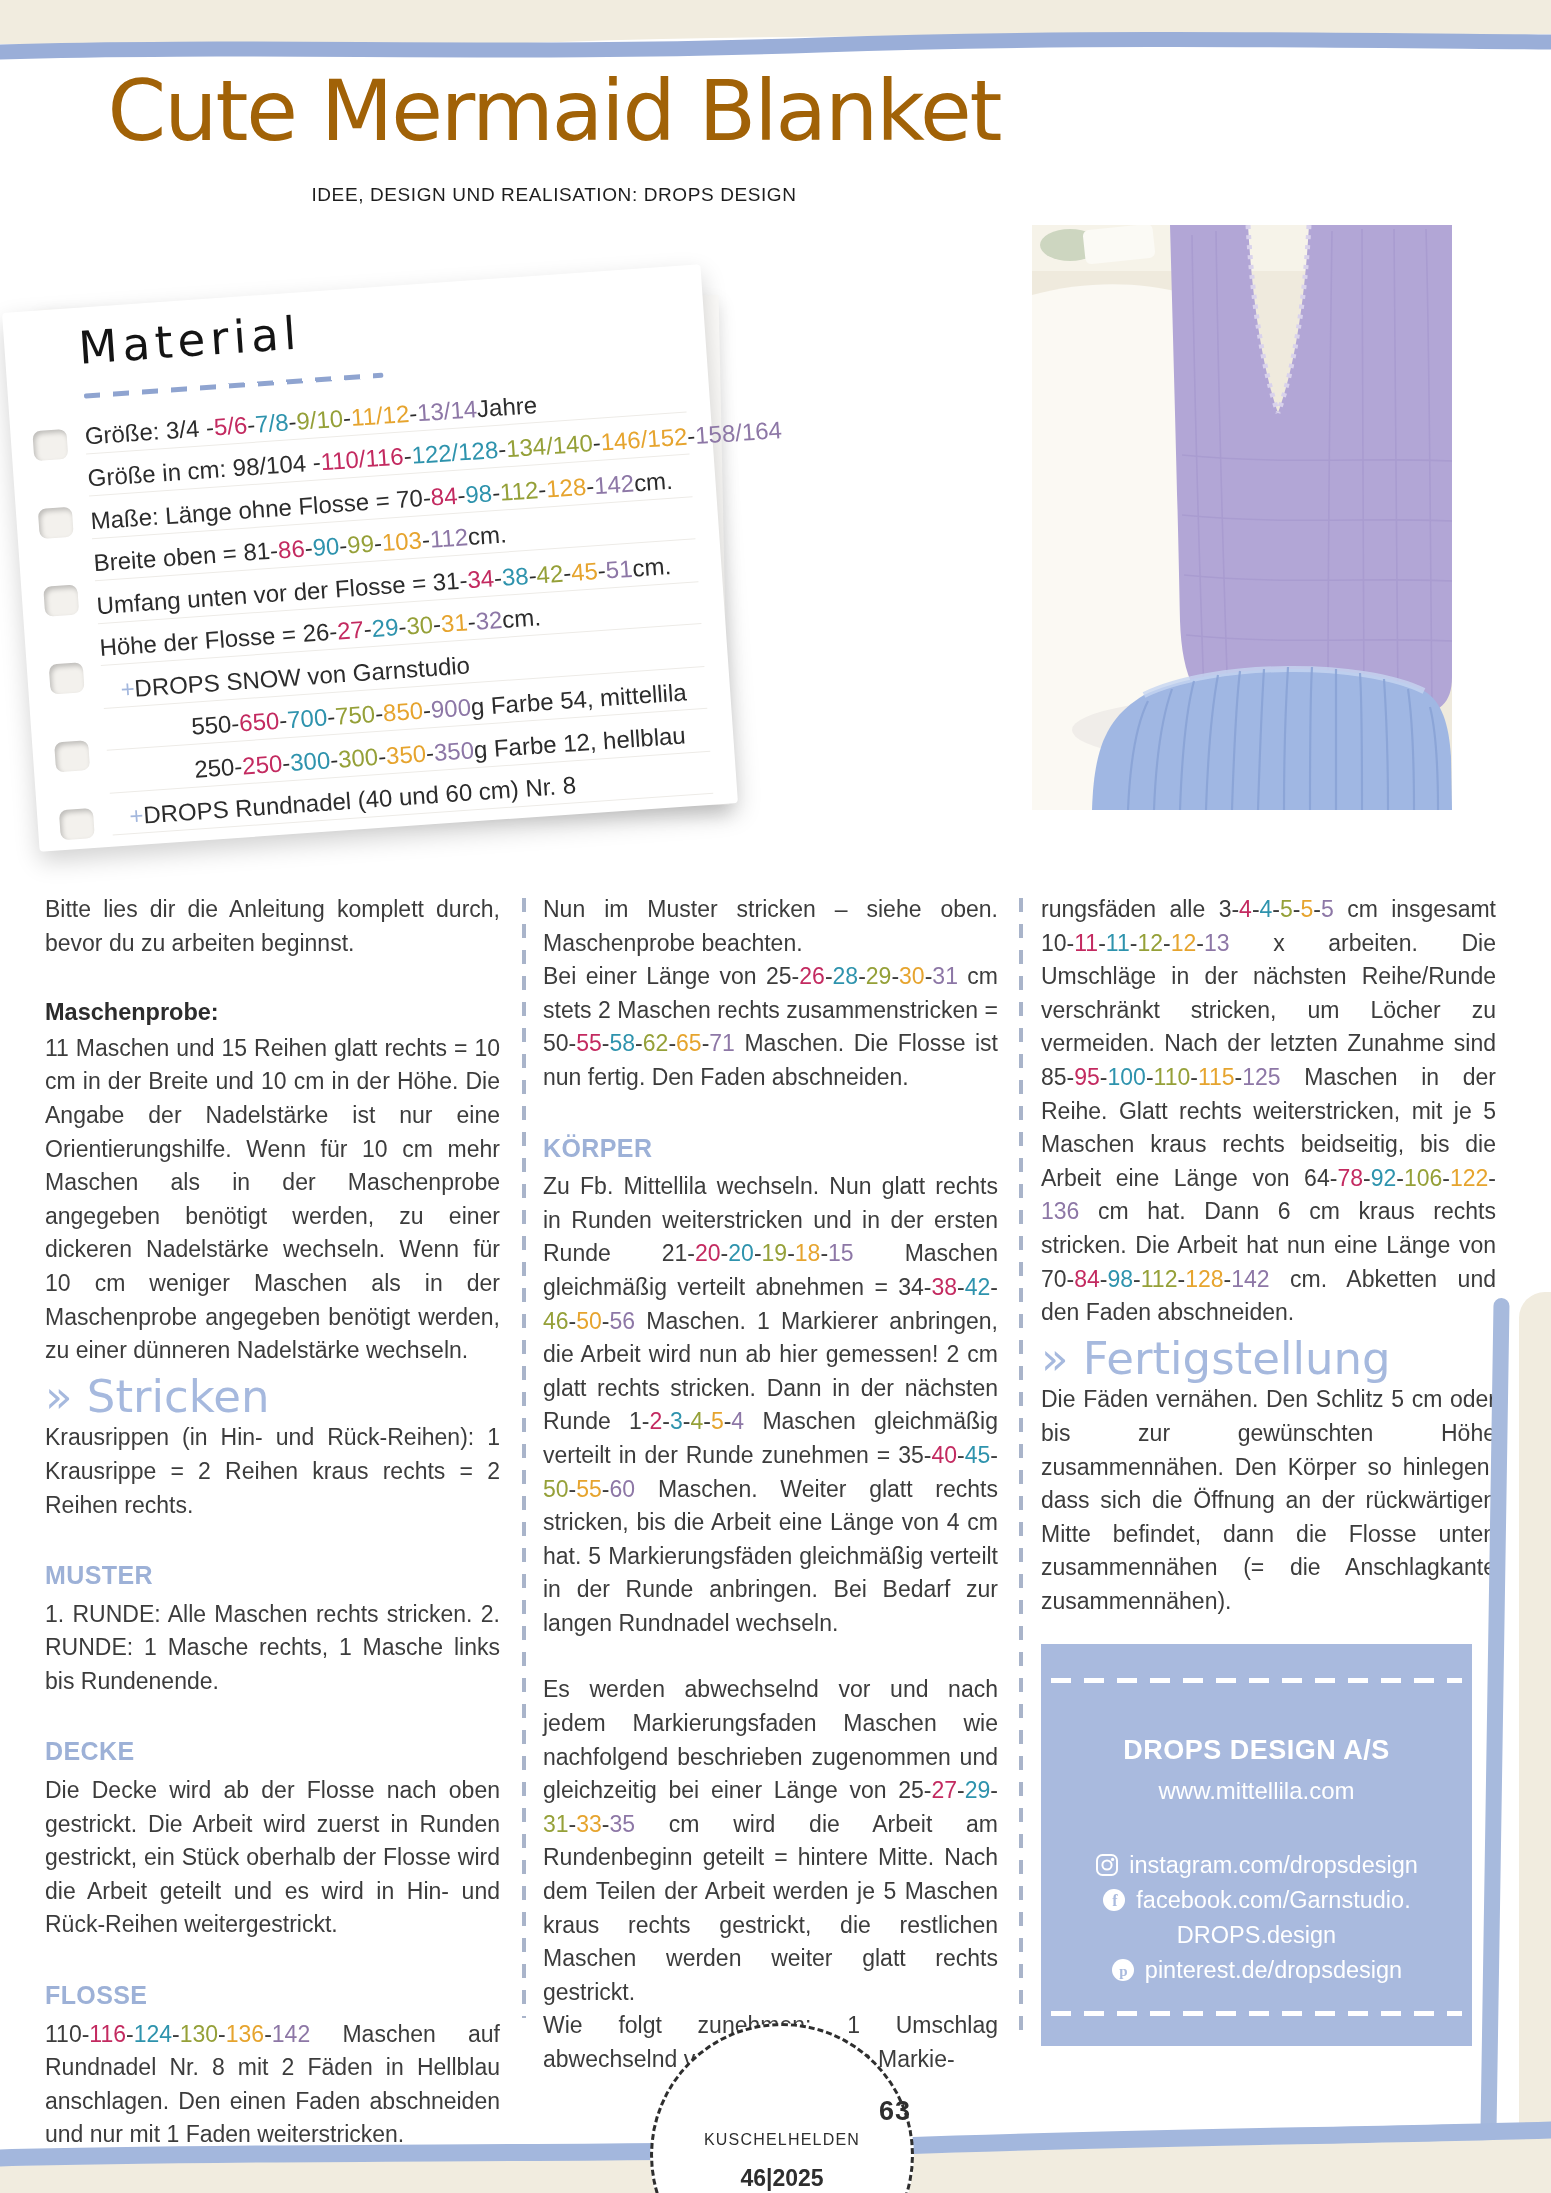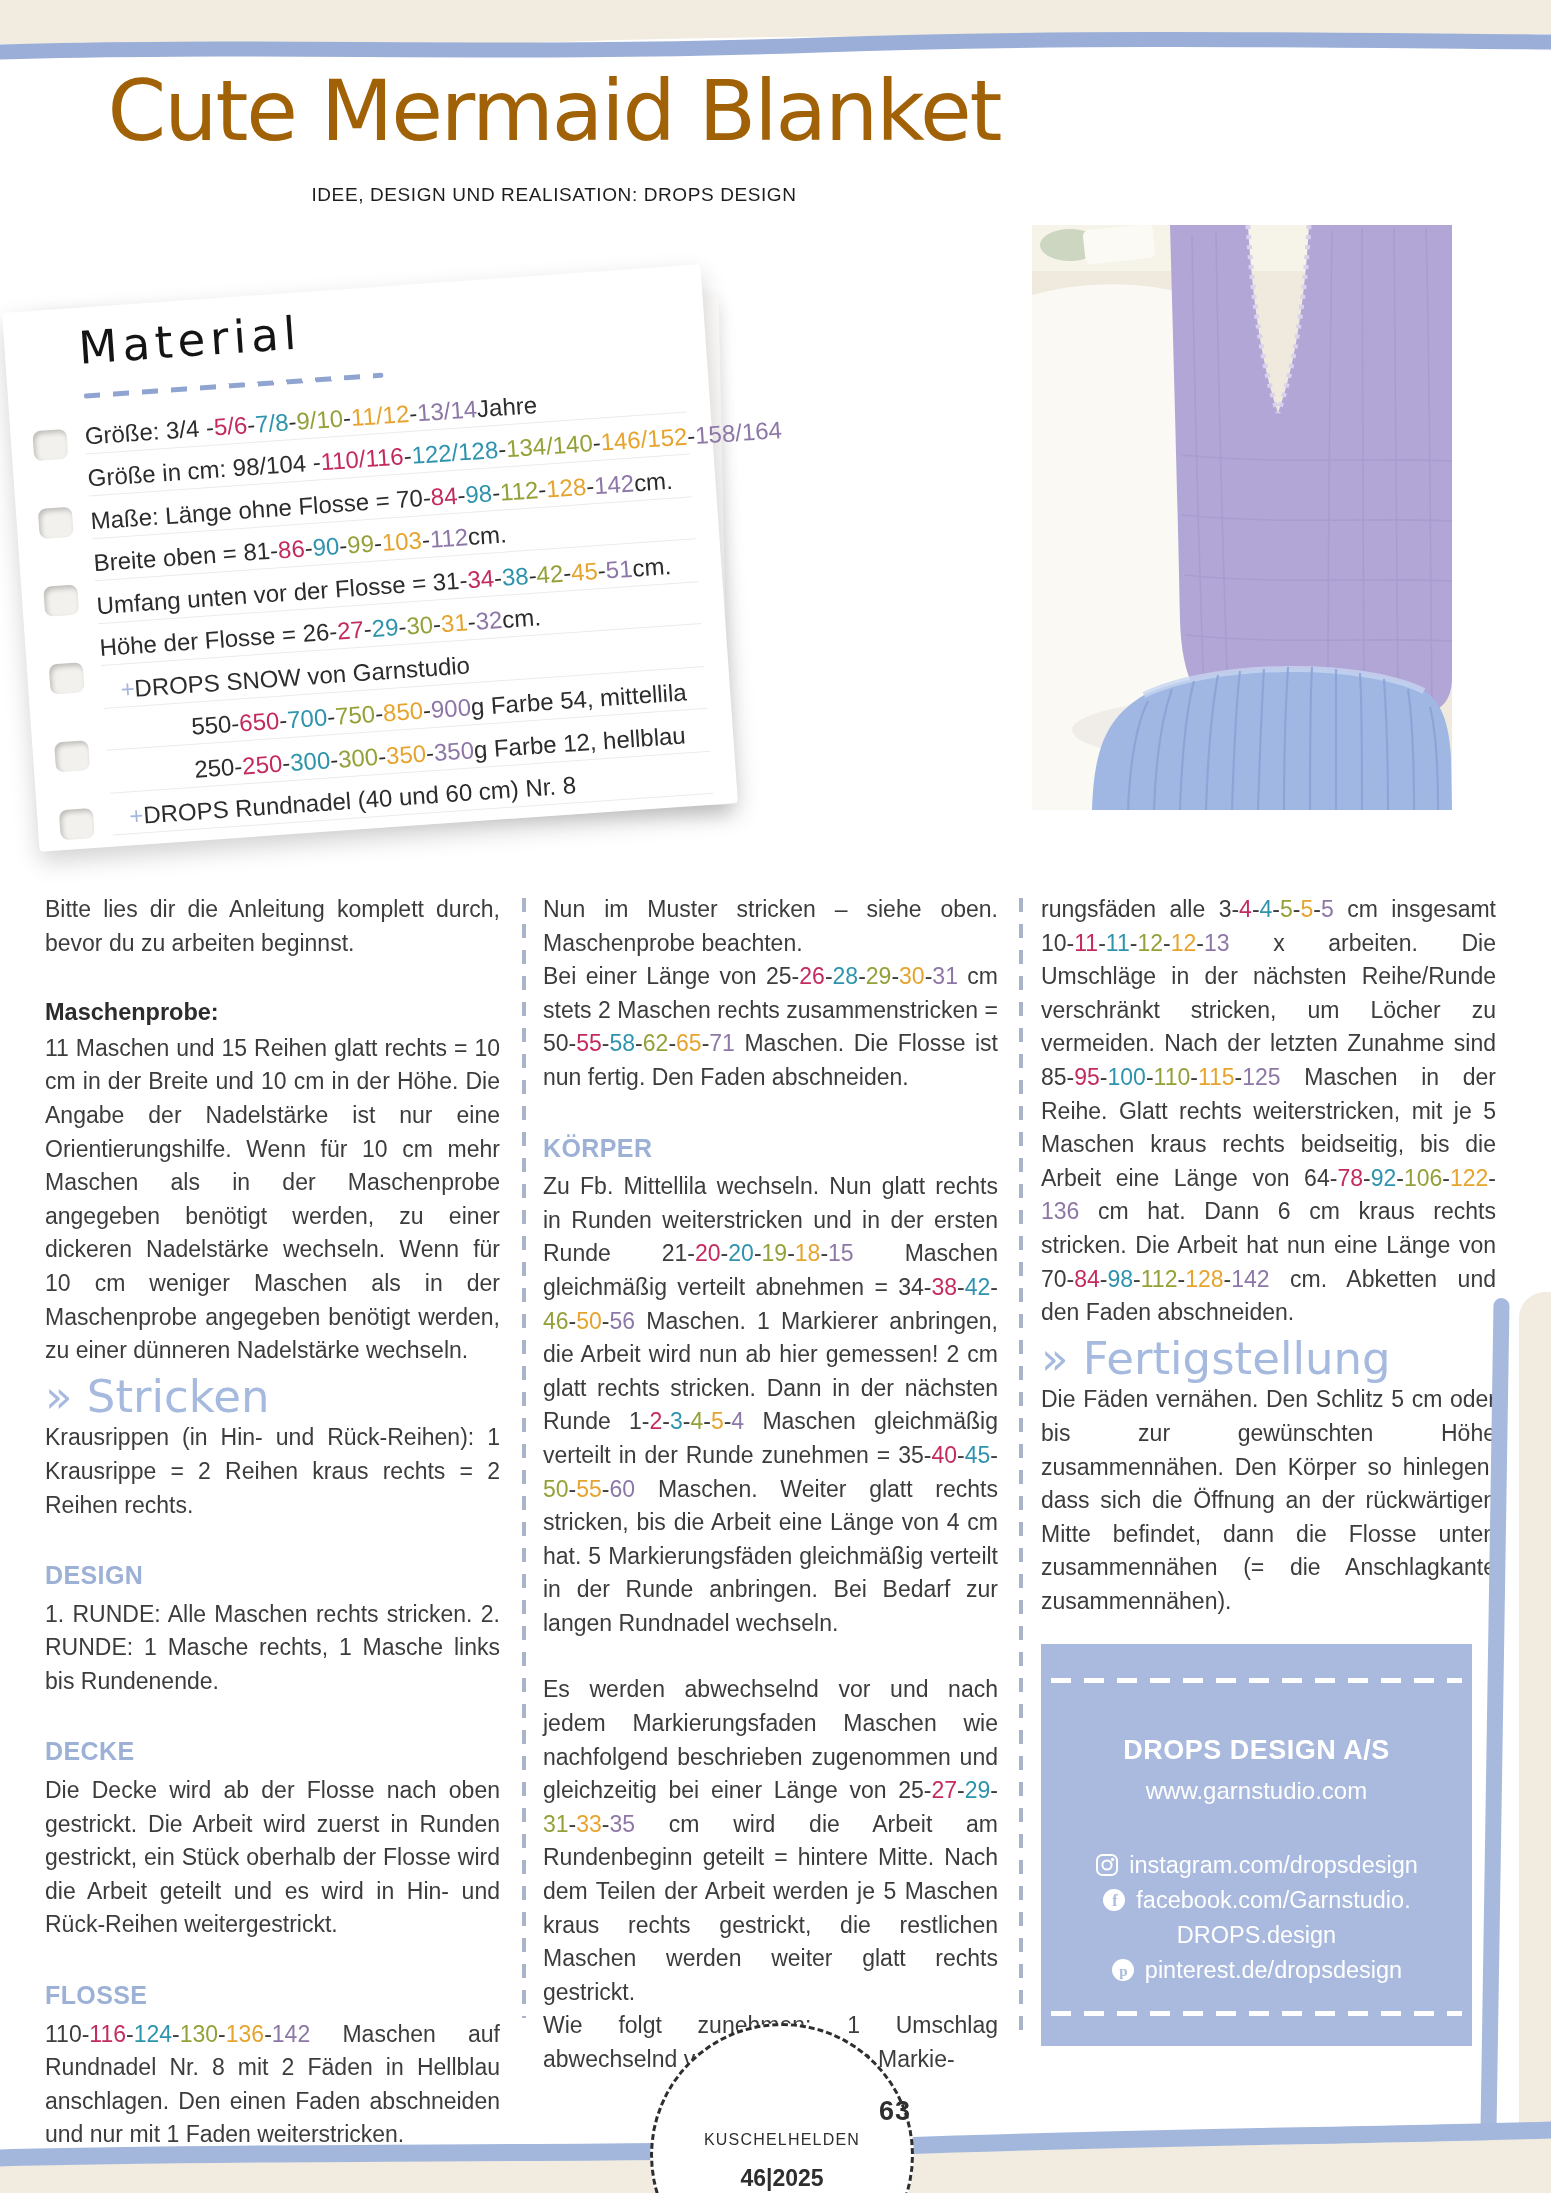--- a/index.html
+++ b/index.html
@@ -240,21 +240,21 @@
     </g>
   </svg>
 
   <div class="cols">
     <div class="col">
       <p class="p">Bitte lies dir die Anleitung komplett durch, bevor du zu arbeiten beginnst.</p>
       <div class="h-bold">Maschenprobe:</div>
       <p class="p">11 Maschen und 15 Reihen glatt rechts = 10 cm in der Breite und 10 cm in der Höhe. Die Angabe der Nadelstärke ist nur eine Orientierungshilfe. Wenn für 10 cm mehr Maschen als in der Maschenprobe angegeben benötigt werden, zu einer dickeren Nadelstärke wechseln. Wenn für 10 cm weniger Maschen als in der Maschenprobe angegeben benötigt werden, zu einer dünneren Nadelstärke wechseln.</p>
       <div class="h-script">» Stricken</div>
       <p class="p">Krausrippen (in Hin- und Rück-Reihen): 1 Krausrippe = 2 Reihen kraus rechts = 2 Reihen rechts.</p>
-      <div class="h-caps">DESIGN</div>
+      <div class="h-caps">MUSTER</div>
       <p class="p">1. RUNDE: Alle Maschen rechts stricken. 2. RUNDE: 1 Masche rechts, 1 Masche links bis Rundenende.</p>
       <div class="h-caps">DECKE</div>
       <p class="p">Die Decke wird ab der Flosse nach oben gestrickt. Die Arbeit wird zuerst in Runden gestrickt, ein Stück oberhalb der Flosse wird die Arbeit geteilt und es wird in Hin- und Rück-Reihen weitergestrickt.</p>
       <div class="h-caps">FLOSSE</div>
       <p class="p"><span>110-</span><span style="color: rgb(195, 42, 96);">116</span><span>-</span><span style="color: rgb(46, 147, 173);">124</span><span>-</span><span style="color: rgb(149, 160, 56);">130</span><span>-</span><span style="color: rgb(230, 164, 46);">136</span><span>-</span><span style="color: rgb(141, 119, 166);">142</span><span> Maschen auf Rundnadel Nr. 8 mit 2 Fäden in Hellblau anschlagen. Den einen Faden abschneiden und nur mit 1 Faden weiterstricken.</span></p>
     </div>
     <div class="col">
       <p class="p">Nun im Muster stricken – siehe oben. Maschenprobe beachten.</p>
       <p class="p"><span>Bei einer Länge von 25-</span><span style="color: rgb(195, 42, 96);">26</span><span>-</span><span style="color: rgb(46, 147, 173);">28</span><span>-</span><span style="color: rgb(149, 160, 56);">29</span><span>-</span><span style="color: rgb(230, 164, 46);">30</span><span>-</span><span style="color: rgb(141, 119, 166);">31</span><span> cm stets 2 Maschen rechts zusammenstricken = 50-</span><span style="color: rgb(195, 42, 96);">55</span><span>-</span><span style="color: rgb(46, 147, 173);">58</span><span>-</span><span style="color: rgb(149, 160, 56);">62</span><span>-</span><span style="color: rgb(230, 164, 46);">65</span><span>-</span><span style="color: rgb(141, 119, 166);">71</span><span> Maschen. Die Flosse ist nun fertig. Den Faden abschneiden.</span></p>
       <div class="h-caps">KÖRPER</div>
@@ -262,21 +262,21 @@
       <p class="p gap"><span>Es werden abwechselnd vor und nach jedem Markierungsfaden Maschen wie nachfolgend beschrieben zugenommen und gleichzeitig bei einer Länge von 25-</span><span style="color: rgb(195, 42, 96);">27</span><span>-</span><span style="color: rgb(46, 147, 173);">29</span><span>-</span><span style="color: rgb(149, 160, 56);">31</span><span>-</span><span style="color: rgb(230, 164, 46);">33</span><span>-</span><span style="color: rgb(141, 119, 166);">35</span><span> cm wird die Arbeit am Rundenbeginn geteilt = hintere Mitte. Nach dem Teilen der Arbeit werden je 5 Maschen kraus rechts gestrickt, die restlichen Maschen werden weiter glatt rechts gestrickt.</span></p>
       <p class="p">Wie folgt zunehmen: 1 Umschlag abwechselnd vor und nach allen Markie-</p>
     </div>
     <div class="col">
       <p class="p"><span>rungsfäden alle 3-</span><span style="color: rgb(195, 42, 96);">4</span><span>-</span><span style="color: rgb(46, 147, 173);">4</span><span>-</span><span style="color: rgb(149, 160, 56);">5</span><span>-</span><span style="color: rgb(230, 164, 46);">5</span><span>-</span><span style="color: rgb(141, 119, 166);">5</span><span> cm insgesamt 10-</span><span style="color: rgb(195, 42, 96);">11</span><span>-</span><span style="color: rgb(46, 147, 173);">11</span><span>-</span><span style="color: rgb(149, 160, 56);">12</span><span>-</span><span style="color: rgb(230, 164, 46);">12</span><span>-</span><span style="color: rgb(141, 119, 166);">13</span><span> x arbeiten. Die Umschläge in der nächsten Reihe/Runde verschränkt stricken, um Löcher zu vermeiden. Nach der letzten Zunahme sind 85-</span><span style="color: rgb(195, 42, 96);">95</span><span>-</span><span style="color: rgb(46, 147, 173);">100</span><span>-</span><span style="color: rgb(149, 160, 56);">110</span><span>-</span><span style="color: rgb(230, 164, 46);">115</span><span>-</span><span style="color: rgb(141, 119, 166);">125</span><span> Maschen in der Reihe. Glatt rechts weiterstricken, mit je 5 Maschen kraus rechts beidseitig, bis die Arbeit eine Länge von 64-</span><span style="color: rgb(195, 42, 96);">78</span><span>-</span><span style="color: rgb(46, 147, 173);">92</span><span>-</span><span style="color: rgb(149, 160, 56);">106</span><span>-</span><span style="color: rgb(230, 164, 46);">122</span><span>-</span><span style="color: rgb(141, 119, 166);">136</span><span> cm hat. Dann 6 cm kraus rechts stricken. Die Arbeit hat nun eine Länge von 70-</span><span style="color: rgb(195, 42, 96);">84</span><span>-</span><span style="color: rgb(46, 147, 173);">98</span><span>-</span><span style="color: rgb(149, 160, 56);">112</span><span>-</span><span style="color: rgb(230, 164, 46);">128</span><span>-</span><span style="color: rgb(141, 119, 166);">142</span><span> cm. Abketten und den Faden abschneiden.</span></p>
       <div class="h-script">» Fertigstellung</div>
       <p class="p">Die Fäden vernähen. Den Schlitz 5 cm oder bis zur gewünschten Höhe zusammennähen. Den Körper so hinlegen, dass sich die Öffnung an der rückwärtigen Mitte befindet, dann die Flosse unten zusammennähen (= die Anschlagkante zusammennähen).</p>
 
       <div class="contact-box">
         <div class="cb-company">DROPS DESIGN A/S</div>
-        <div class="cb-site">www.garnstudio.com</div>
+        <div class="cb-site">www.mittellila.com</div>
         <div class="cb-social">
           <div class="cb-row">
             <span class="cb-icon">
               <svg width="24" height="24" viewBox="0 0 24 24">
                   <rect x="2" y="2" width="20" height="20" rx="5.5" fill="none" stroke="#fff" stroke-width="2"></rect>
                   <circle cx="12" cy="12" r="4.6" fill="none" stroke="#fff" stroke-width="2"></circle>
                   <circle cx="17.6" cy="6.4" r="1.6" fill="#fff"></circle>
                 </svg>
             </span>
             <span>instagram.com/dropsdesign</span>

